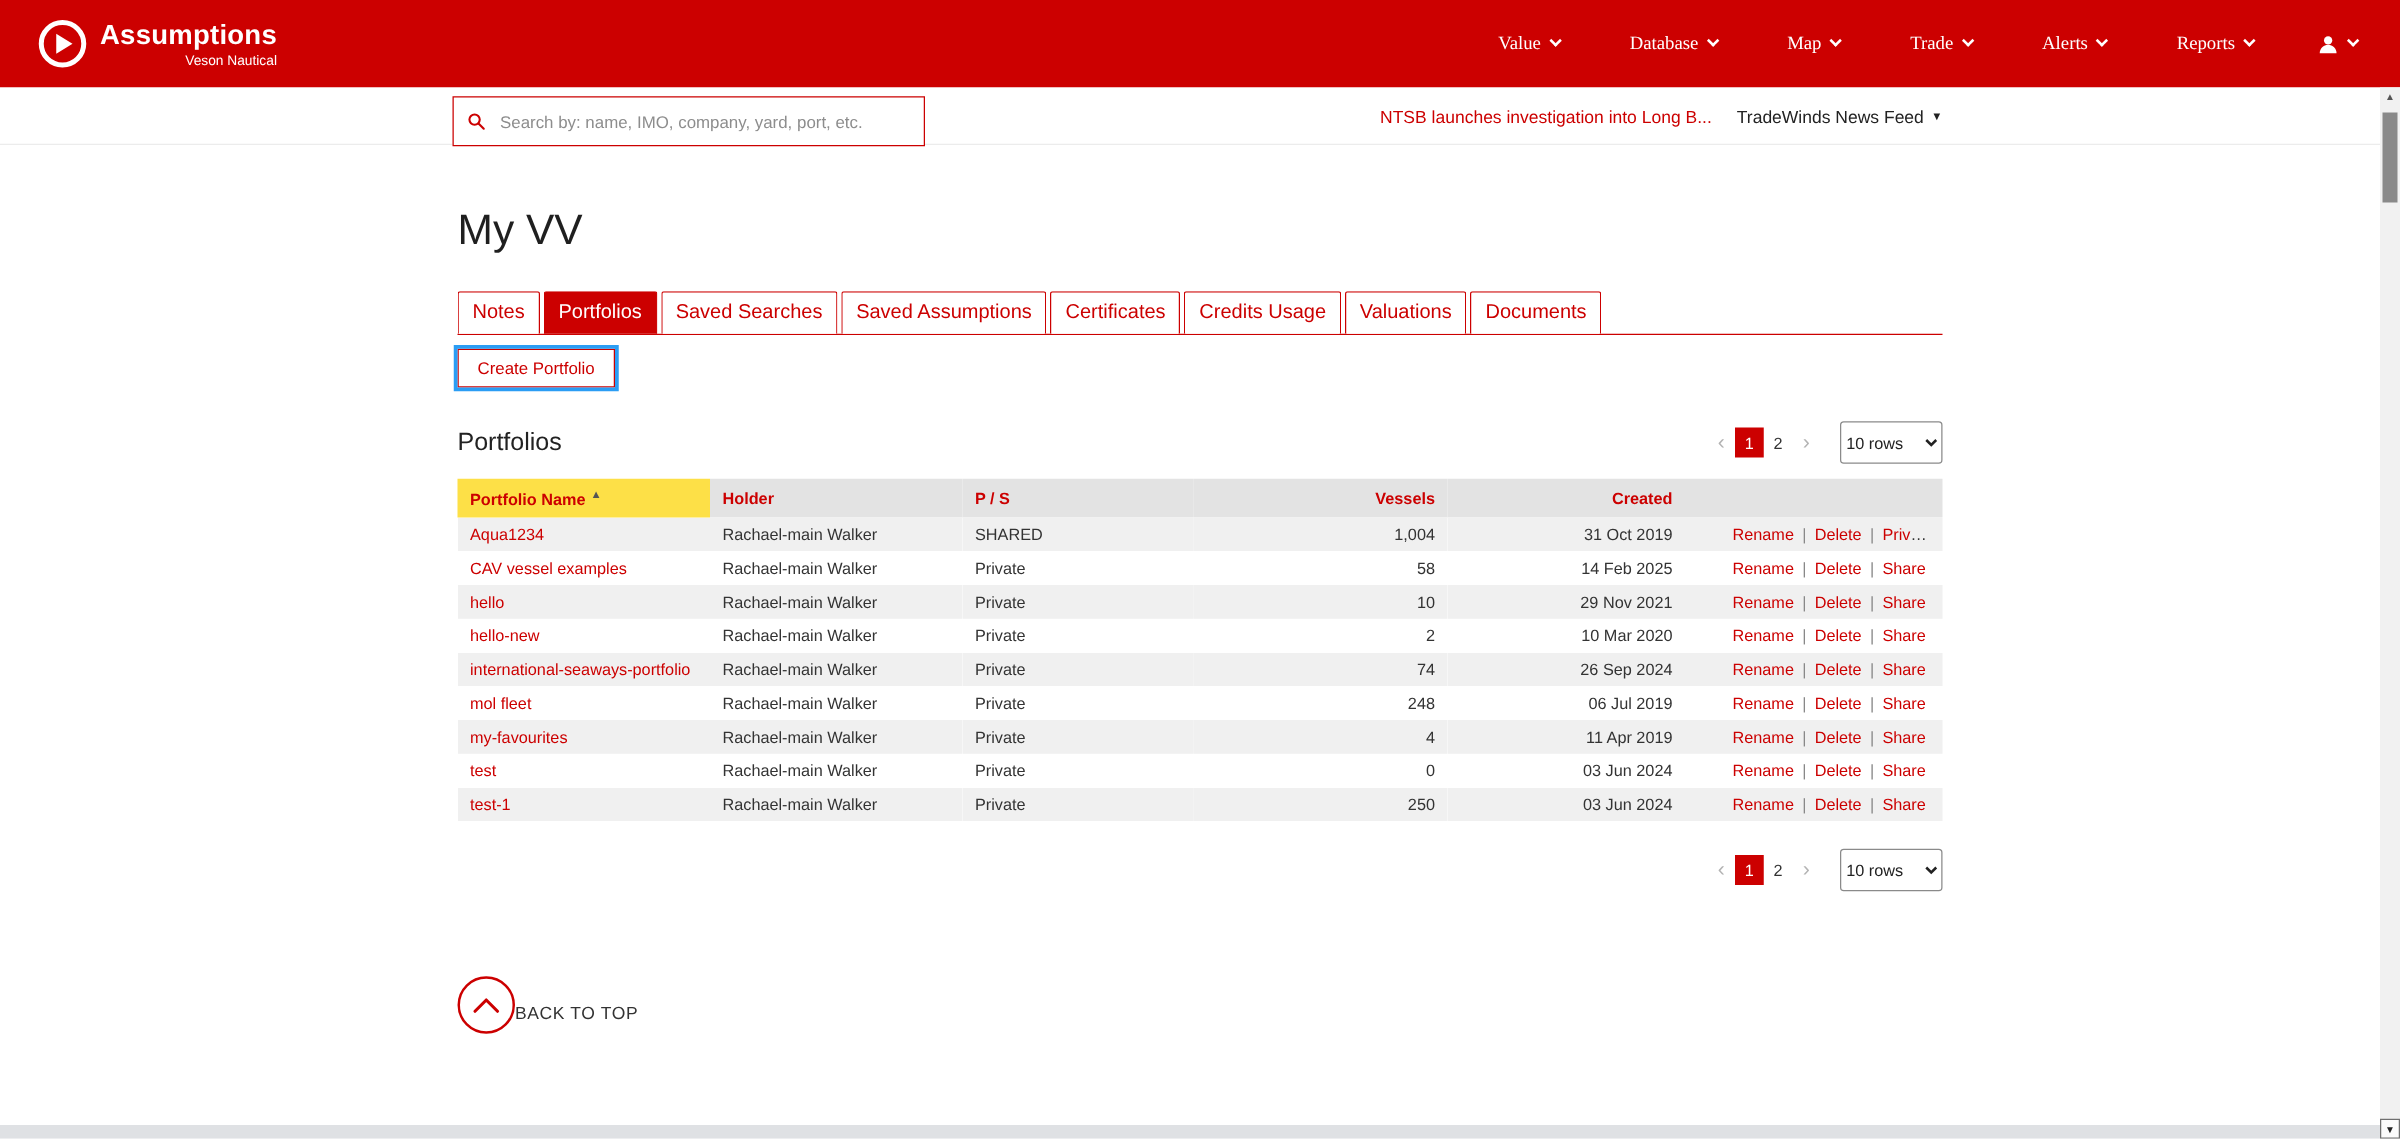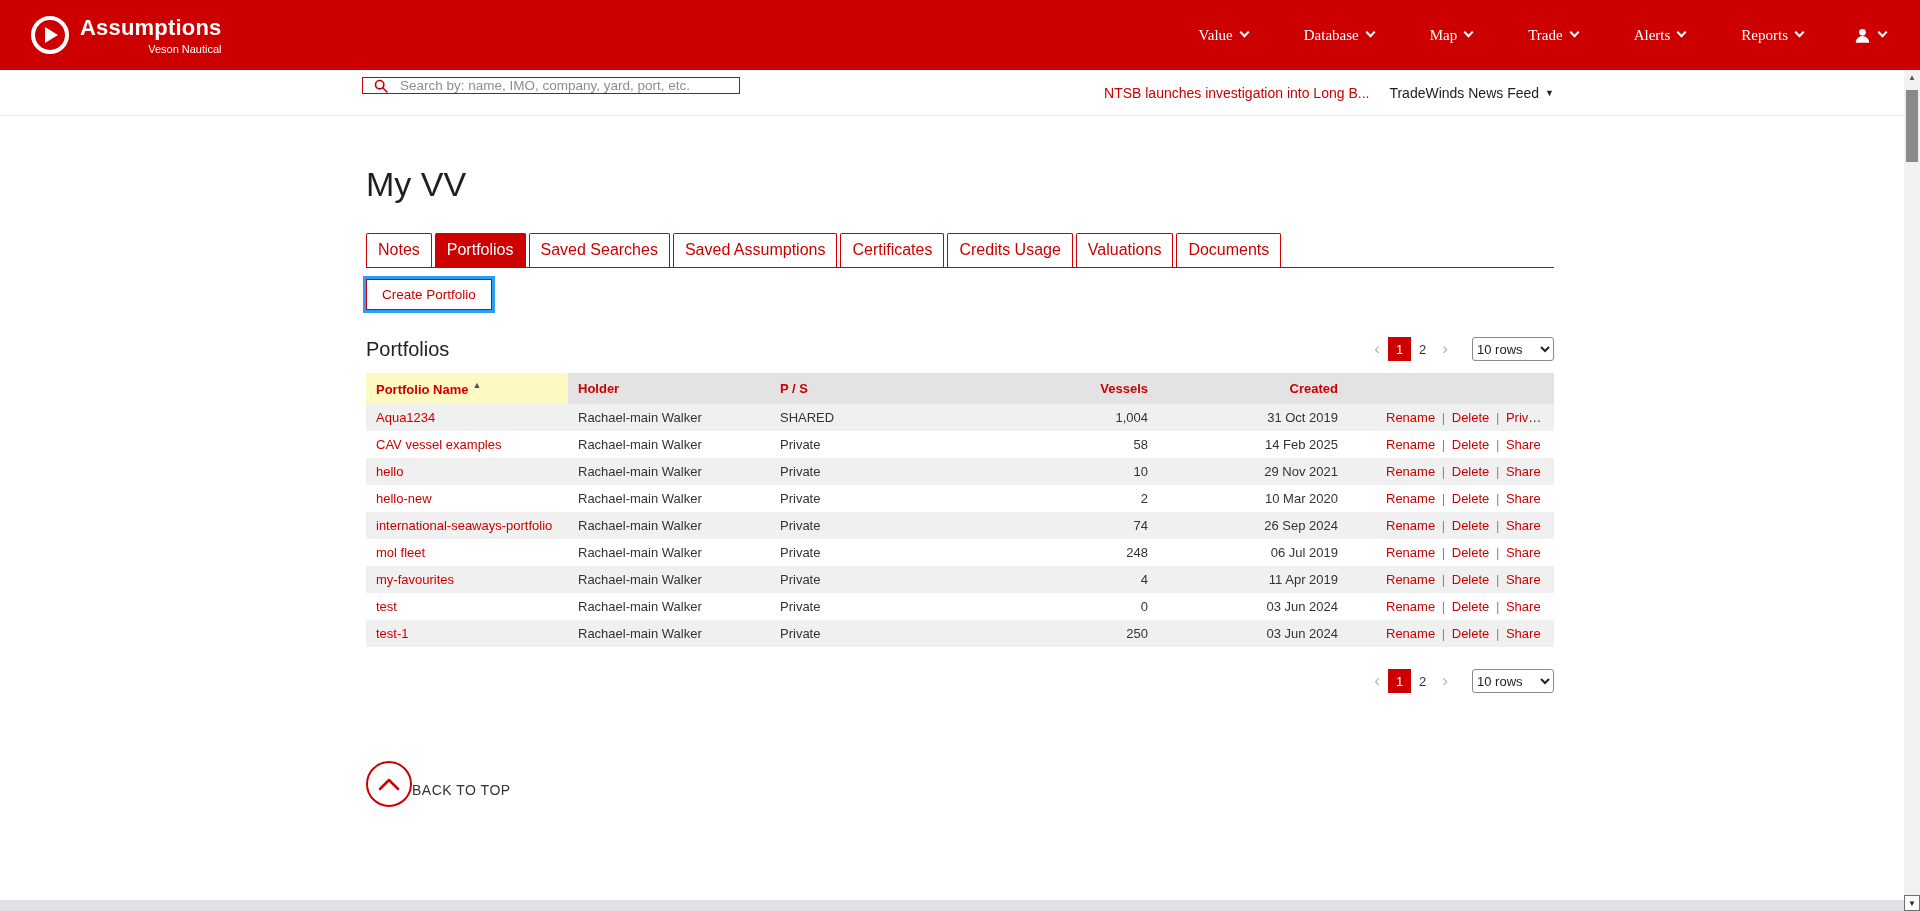--- a/index.html
+++ b/index.html
@@ -16,21 +16,21 @@
   .brand-name { font-size:22px; font-weight:700; letter-spacing:.2px; }
   .brand-tagline { font-size:11px; margin-top:2px; }
   .main-nav { margin-left:auto; display:flex; align-items:center; gap:56px;font-family:Liberation Serif, serif; }
   .nav-item { display:flex; align-items:center; gap:8px; color:#fff; font-size:15px; cursor:pointer; }
   .chev { width:7px; height:7px; border-right:2px solid #fff; border-bottom:2px solid #fff;
           transform:rotate(45deg); display:inline-block; margin-top:-5px; }
   .user-menu { display:flex; align-items:center; gap:7px; margin-left:50px; margin-right:34px; cursor:pointer; }
 
   
   .search-row { height:46px; background:#fff; border-bottom:1px solid #ececec; position:relative; }
-  .search-box { position:absolute; left:362px; top:7px; width:378px; height:17px;
+  .search-box { position:absolute; left:362px; top:7px; width:378px; height:40px;
                 border:1px solid var(--accent); display:flex; align-items:center; gap:9px; padding:0 10px; background:#fff; }
   .search-box input { flex:1; border:0; outline:0; font-size:13.5px; font-family:inherit; color:#333; background:transparent; }
   .search-box input::placeholder { color:#8d8d8d; }
   .news { position:absolute; right:366px; top:0; height:46px; display:flex; align-items:center; gap:20px; }
   .news-headline { color:var(--accent); font-size:14px; cursor:pointer; }
   .news-feed { display:flex; align-items:center; gap:6px; color:#222; font-size:14px; cursor:pointer; }
   .news-caret { font-size:9px; color:#222; }
 
   
   .container { width:1188px; margin:0 auto; }
@@ -48,27 +48,27 @@
 
   .section-head { display:flex; justify-content:space-between; align-items:center; margin-top:27px; }
   .section-title { font-size:20px; font-weight:400; color:#222; margin:0; }
 
   .pager { display:flex; align-items:center; }
   .pg-prev,.pg-next { width:22px; height:24px; display:flex; align-items:center; justify-content:center;
                       color:#b3b3b3; font-size:17px; cursor:pointer; }
   .pg-page { min-width:23px; height:24px; display:flex; align-items:center; justify-content:center;
              font-size:13px; color:#333; cursor:pointer; }
   .pg-page.active { background:var(--accent); color:#fff; }
-  .rows-select { margin-left:16px; height:24px; font-family:inherit; font-size:13px; color:#222;
+  .rows-select { margin-left:16px; height:34px; font-family:inherit; font-size:13px; color:#222;
                  border:1px solid #8a8a8a; border-radius:3px; background:#fff; width:82px; }
 
   table { border-collapse:collapse; width:100%; margin-top:12px; table-layout:fixed; }
   thead th { background:#e3e3e3; color:var(--accent); font-size:13px; font-weight:700;
              text-align:left; padding:7px 10px; }
-  thead th.col-name { background:#fef9c3; }
+  thead th.col-name { background:#fde047; }
   th.right, td.right { text-align:right; }
   tbody td { font-size:13px; color:#333; padding:6px 10px; overflow:hidden; white-space:nowrap; text-overflow:ellipsis; }
   tbody tr:nth-child(odd) { background:#f0f0f0; }
   .plink { color:var(--accent); cursor:pointer; }
   td.actions-cell { padding-left:38px; }
   .alink { color:var(--accent); cursor:pointer; }
   .sep { color:#888; padding:0 3px; }
   .sort-ind { font-size:9px; color:#555; vertical-align:6px; margin-left:4px; }
 
   .pager-bottom { display:flex; justify-content:flex-end; margin-top:22px; }

